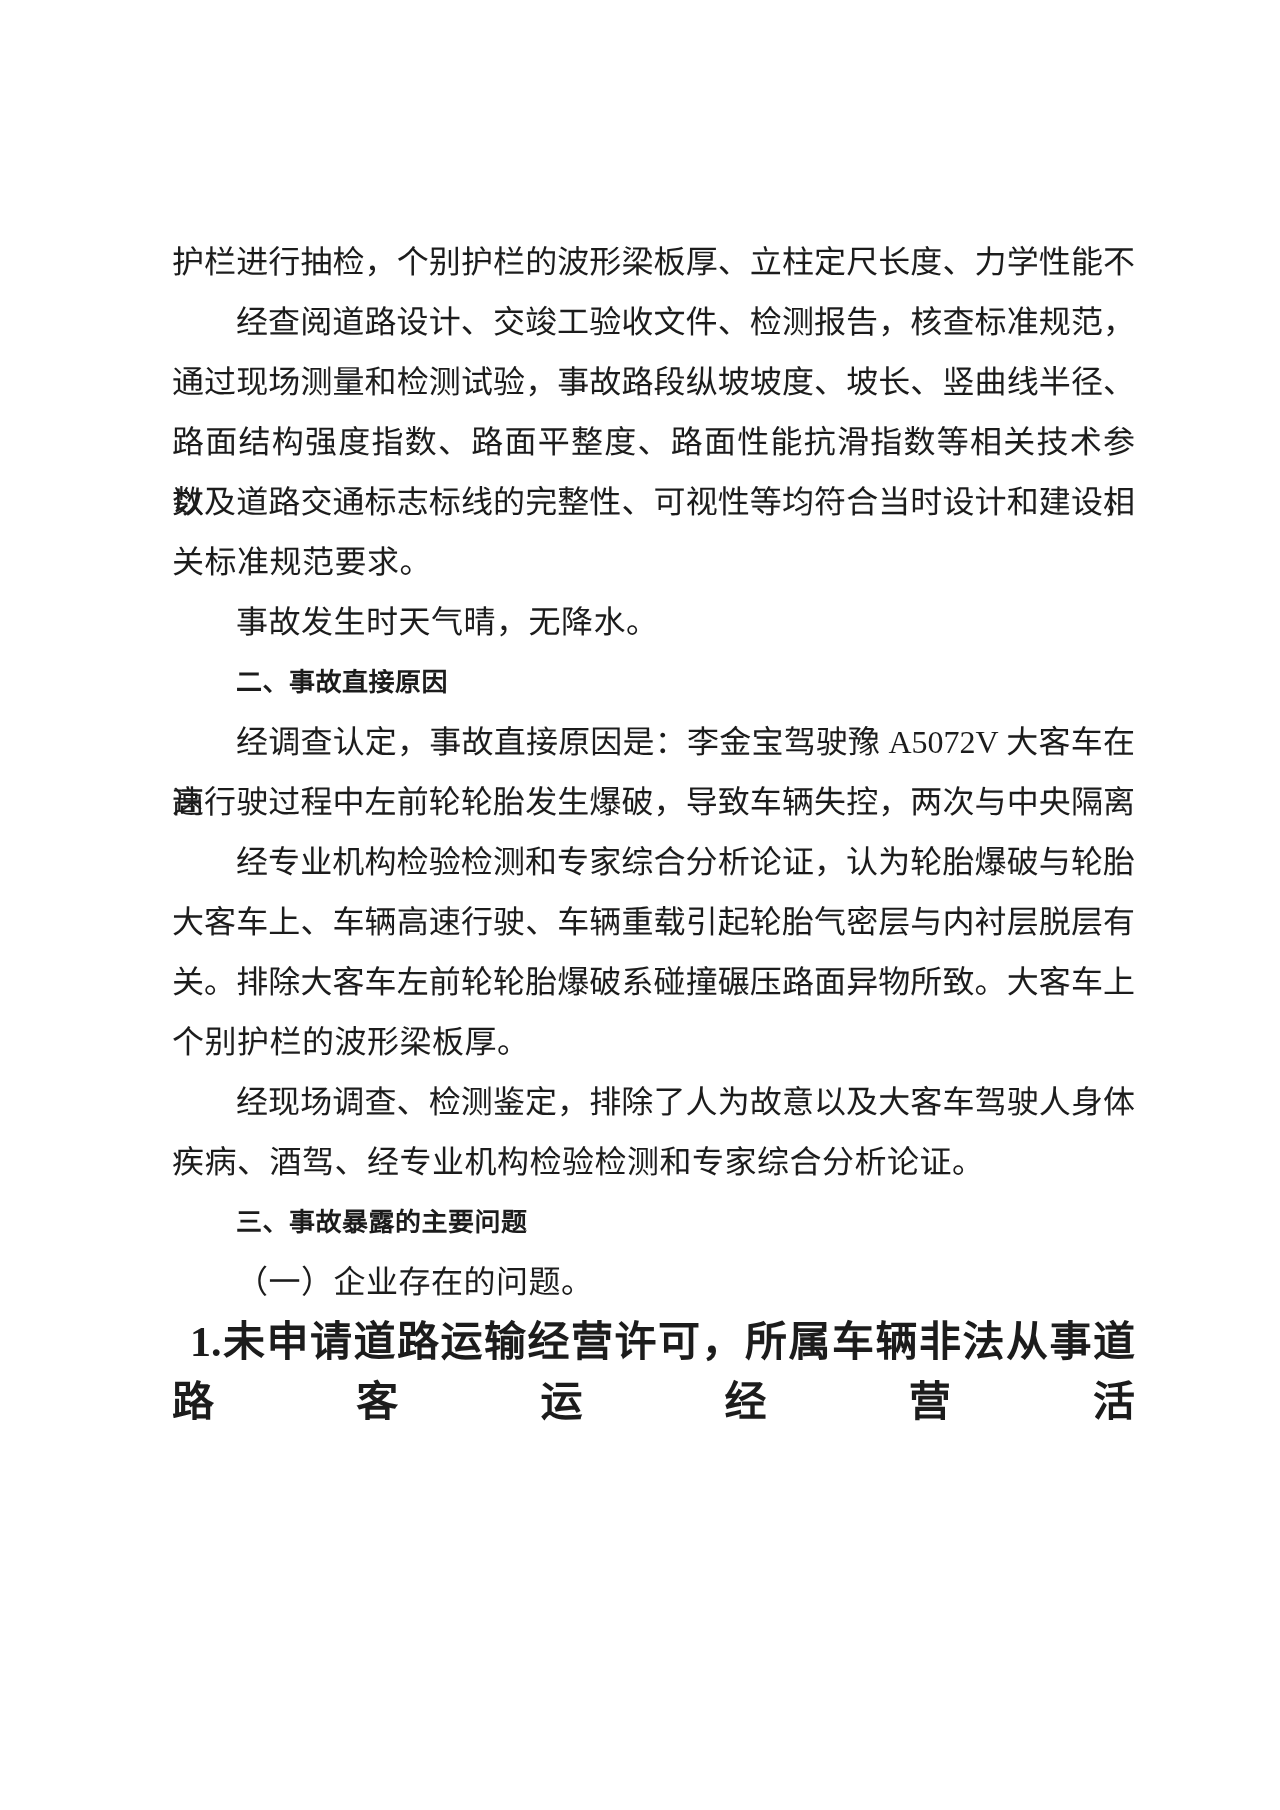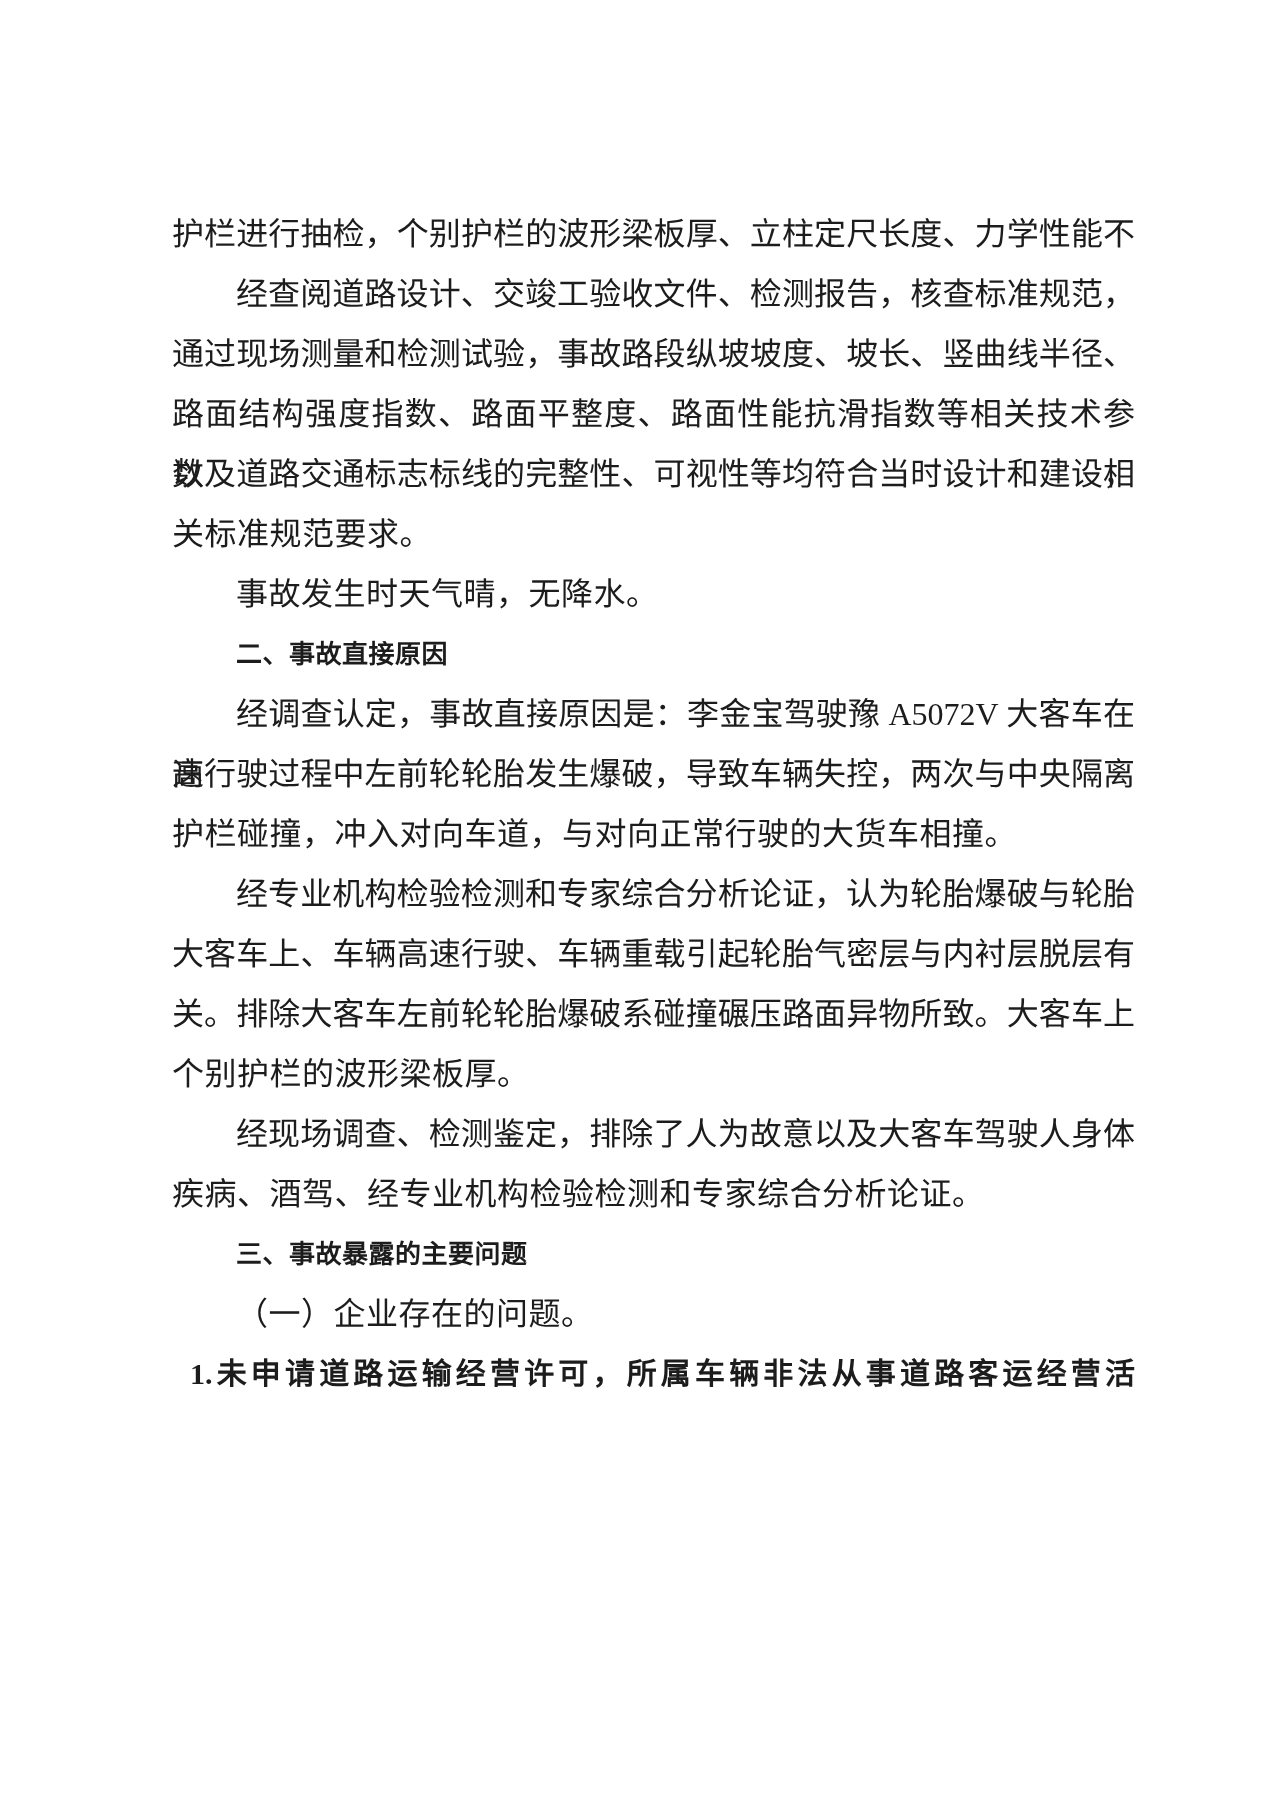--- a/index.html
+++ b/index.html
@@ -8,20 +8,21 @@
     background: #ffffff;
   }
   .page {
     position: relative;
     width: 1280px;
     height: 1524px;
     background: #ffffff;
     overflow: hidden;
     font-family: "Liberation Serif", "DejaVu Serif", serif;
     color: #1c1c1c;
+    margin-top: 28px;
   }
   .text-block {
     position: absolute;
     left: 172px;
     right: 145px;
     top: 204px;
   }
   .line {
     height: 60px;
     line-height: 60px;
@@ -47,21 +48,21 @@
     font-family: "Liberation Sans", "DejaVu Sans", sans-serif;
     font-weight: bold;
     font-size: 26px;
   }
   .line.kaiti {
     font-family: "Liberation Serif", "DejaVu Serif", serif;
     font-size: 32px;
   }
   .line.bold-body {
     font-weight: bold;
-    font-size: 30px;
+    font-size: 42px;
   }
   .page-number {
     position: absolute;
     top: 1560px;
     left: 0;
     width: 100%;
     height: 40px;
     line-height: 40px;
     text-align: center;
     font-size: 27px;
@@ -77,21 +78,20 @@
       <div class="line body flush">护栏进行抽检，个别护栏的波形梁板厚、立柱定尺长度、力学性能不</div>
       <div class="line body indent flush">经查阅道路设计、交竣工验收文件、检测报告，核查标准规范，</div>
       <div class="line body flush">通过现场测量和检测试验，事故路段纵坡坡度、坡长、竖曲线半径、</div>
       <div class="line body flush">路面结构强度指数、路面平整度、路面性能抗滑指数等相关技术参数，</div>
       <div class="line body flush">以及道路交通标志标线的完整性、可视性等均符合当时设计和建设相</div>
       <div class="line body">关标准规范要求。</div>
       <div class="line body indent">事故发生时天气晴，无降水。</div>
       <div class="line heading indent">二、事故直接原因</div>
       <div class="line body indent flush">经调查认定，事故直接原因是：李金宝驾驶豫 A5072V 大客车在高</div>
       <div class="line body flush">速行驶过程中左前轮轮胎发生爆破，导致车辆失控，两次与中央隔离</div>
-      <div class="line body">护栏碰撞，冲入对向车道，与对向正常行驶的大货车相撞。</div>
       <div class="line body indent flush">经专业机构检验检测和专家综合分析论证，认为轮胎爆破与轮胎</div>
       <div class="line body flush">大客车上、车辆高速行驶、车辆重载引起轮胎气密层与内衬层脱层有</div>
       <div class="line body flush">关。排除大客车左前轮轮胎爆破系碰撞碾压路面异物所致。大客车上</div>
       <div class="line body">个别护栏的波形梁板厚。</div>
       <div class="line body indent flush">经现场调查、检测鉴定，排除了人为故意以及大客车驾驶人身体</div>
       <div class="line body">疾病、酒驾、经专业机构检验检测和专家综合分析论证。</div>
       <div class="line heading indent">三、事故暴露的主要问题</div>
       <div class="line kaiti indent">（一）企业存在的问题。</div>
       <div class="line bold-body num-indent flush">1.未申请道路运输经营许可，所属车辆非法从事道路客运经营活</div>
     </div>

